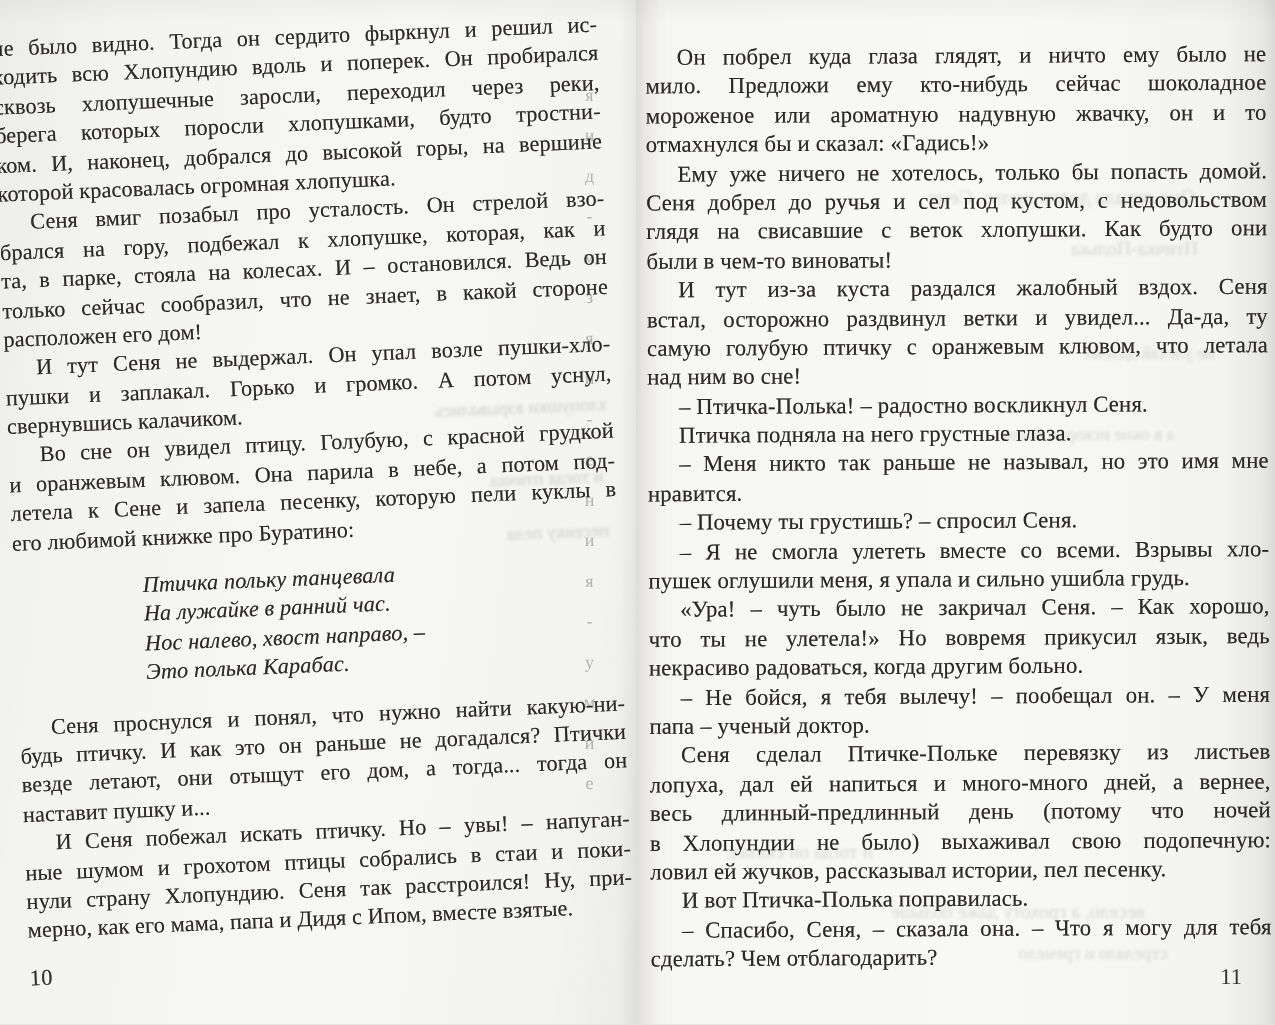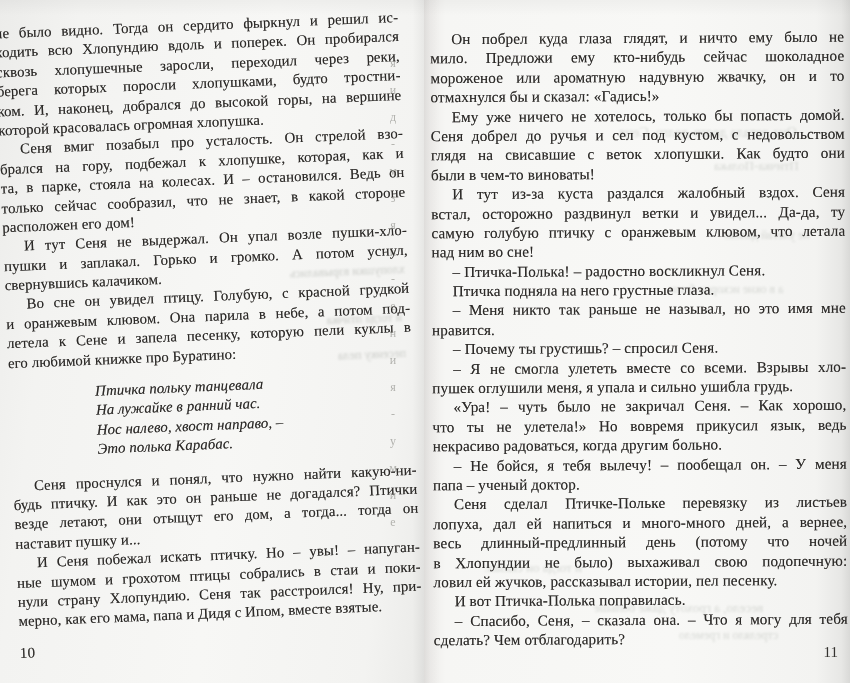--- a/index.html
+++ b/index.html
@@ -43,21 +43,21 @@
   
   .line{white-space:normal;}
   .line.last{text-align-last:left;}
   .line.first{text-indent:21px;}
   .verse{margin:12px 0 14px 86px;font-style:italic;}
   .verse .line{text-align:left;text-align-last:left;}
   .pgnum{
     position:absolute;font-size:15px;color:#34322f;
   }
   #left-text .pgnum{left:0;top:620px;}
-  .right-num{right:12px;top:644px;}
+  .right-num{right:22px;top:644px;}
   .bleed{
     position:absolute;color:#8e948c;opacity:.30;pointer-events:none;
     filter:blur(1.1px);transform:scaleX(-1);white-space:nowrap;
   }
   #gutter-col{
     position:absolute;left:386px;top:50px;width:14px;pointer-events:none;
     color:rgba(70,70,64,0.38);font-size:12px;line-height:27px;text-align:center;
     filter:blur(.4px);
   }
   .ink{text-shadow:0 0 .4px rgba(44,42,40,.55);}

